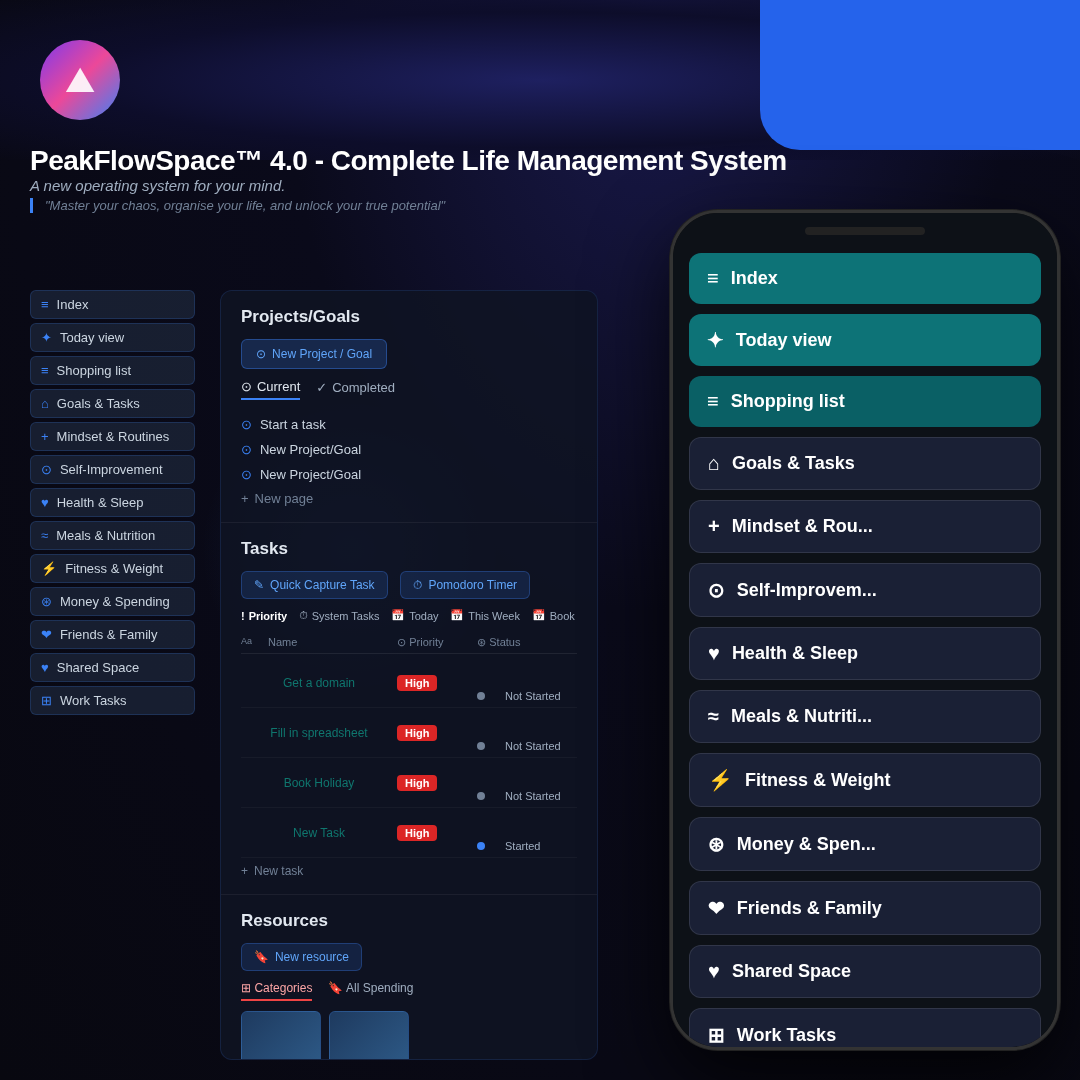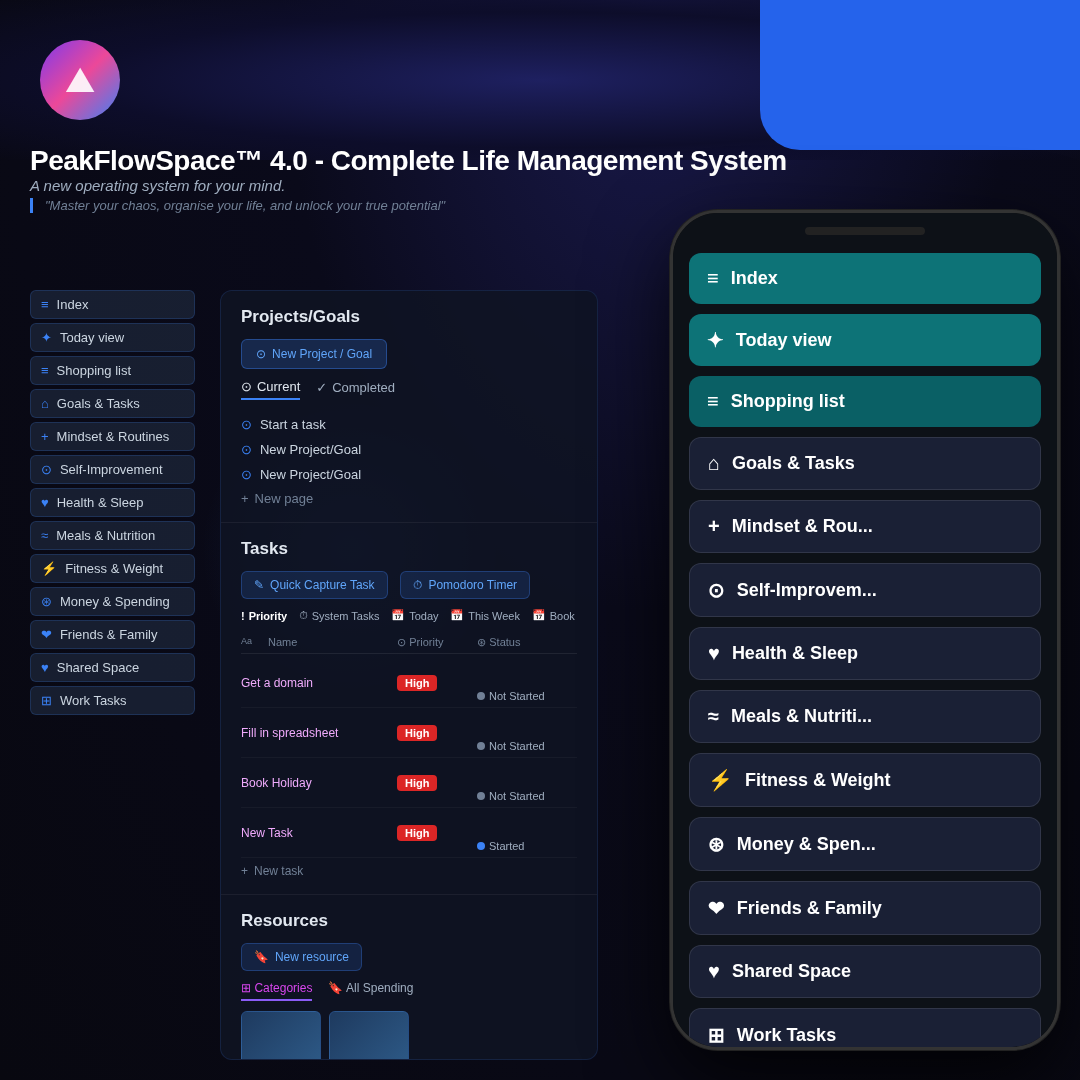--- a/index.html
+++ b/index.html
@@ -234,34 +234,34 @@
     }
     .task-col-name { flex: 1; font-size: 11px; color: #718096; display: flex; align-items: flex-start; gap: 16px; }
     .task-col-priority { width: 80px; font-size: 11px; color: #718096; }
     .task-col-status { width: 100px; font-size: 11px; color: #718096; }
     .task-row {
       display: flex;
       align-items: center;
       padding: 5px 0;
       border-bottom: 1px solid rgba(255,255,255,0.04);
     }
-    .task-name { flex: 1; font-size: 12px; color: #f0abfc; }
+    .task-name { flex: 1; font-size: 12px; color: #0f766e; text-align: center; }
     .priority-badge {
       width: 70px;
       padding: 2px 8px;
       border-radius: 4px;
       font-size: 11px;
       font-weight: 700;
       text-align: center;
     }
     .priority-high { background: #dc2626; color: #fff; }
     .status-badge {
       display: flex;
       align-items: center;
-      gap: 4px;
+      gap: 20px;
       font-size: 11px;
       color: #a0aec0;
       margin-top: 27px;
     }
     .status-dot {
       width: 8px; height: 8px;
       border-radius: 50%;
       flex-shrink: 0;
     }
     .status-dot.not-started { background: #718096; }
@@ -298,22 +298,22 @@
       gap: 16px;
       margin-bottom: 10px;
     }
     .resource-tab {
       font-size: 12px;
       color: #a0aec0;
       cursor: pointer;
       padding-bottom: 4px;
     }
     .resource-tab.active {
-      color: #d946ef;
-      border-bottom: 2px solid #8b5cf6;
+      color: #fca5a5;
+      border-bottom: 2px solid #ef4444;
     }
     .resource-thumbnails {
       display: flex;
       gap: 8px;
     }
     .resource-thumb {
       width: 80px; height: 55px;
       border-radius: 6px;
       background: linear-gradient(135deg, #1e3a5f 0%, #2d5986 100%);
       border: 1px solid rgba(59,130,246,0.2);

